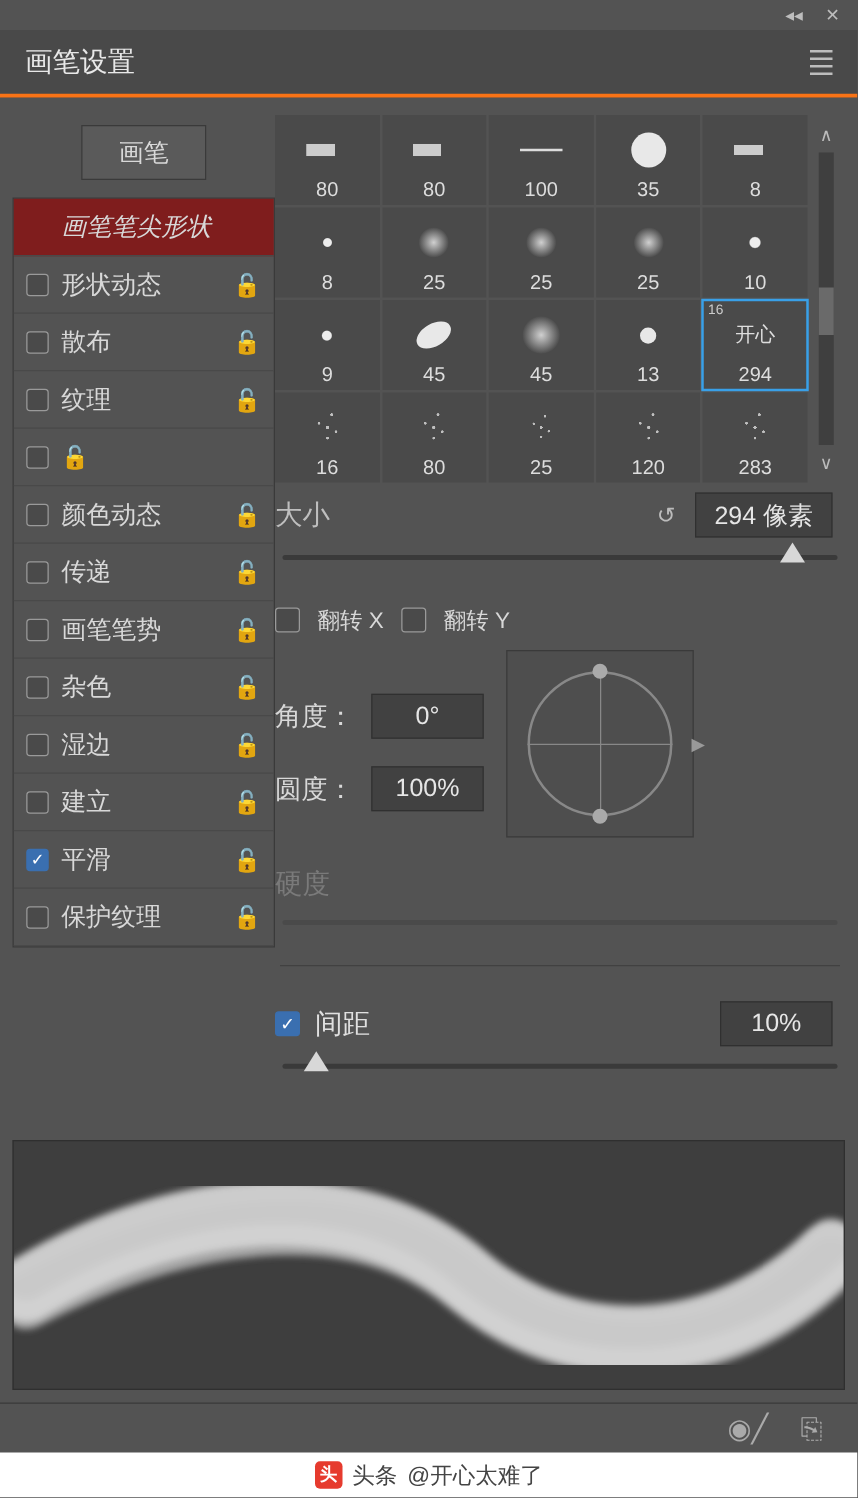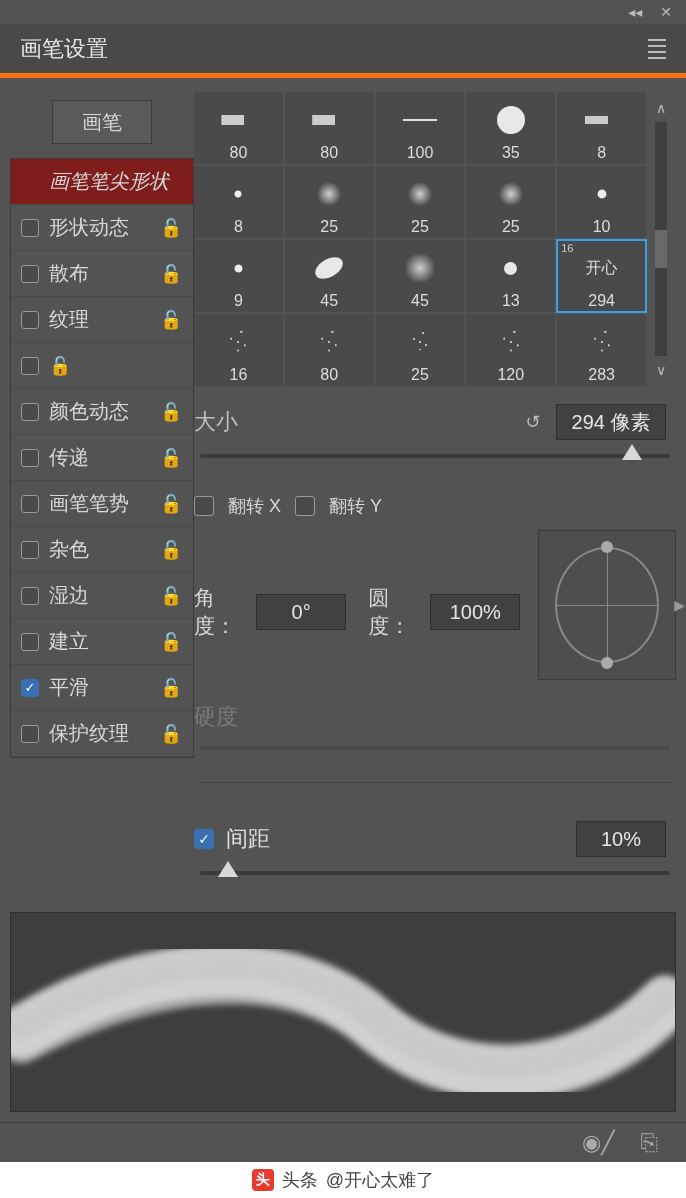--- a/index.html
+++ b/index.html
@@ -1,21 +1,21 @@
 <!DOCTYPE html>
 <html><head>
 <meta charset="utf-8">
 <style>
 * { box-sizing: border-box; margin: 0; padding: 0; font-family: "Microsoft YaHei", sans-serif; }
 body { width: 686px; height: 1198px; background: #535353; color: #d8d8d8; font-size: 18px; position: relative; overflow: hidden; }
 
 .topbar { height: 24px; display: flex; justify-content: flex-end; align-items: center; padding-right: 14px; gap: 18px; color: #bdbdbd; }
 .topbar .ico { font-size: 14px; }
 
-.titlebar { height: 54px; display: flex; align-items: center; padding: 0 20px; background: #494949; border-bottom: 5px solid #f97316; }
+.titlebar { height: 54px; display: flex; align-items: center; padding: 0 20px; background: #494949; border-bottom: 3px solid #f97316; }
 .titlebar .title { font-size: 22px; color: #e8e8e8; }
 .titlebar .menu { margin-left: auto; display: flex; flex-direction: column; gap: 4px; }
 .titlebar .menu span { display: block; width: 18px; height: 2px; background: #bdbdbd; }
 
 .main { display: flex; padding: 14px 10px 0 10px; }
 
 .leftcol { width: 210px; }
 .tab-btn { margin: 8px auto 14px auto; width: 100px; height: 44px; background: #5a5a5a; border: 1px solid #3a3a3a; display: flex; align-items: center; justify-content: center; font-size: 20px; }
 .opt-list { border: 1px solid #3a3a3a; }
 .opt-row { height: 46px; display: flex; align-items: center; padding: 0 10px; gap: 10px; border-bottom: 1px solid #494949; }
@@ -43,37 +43,37 @@
 
 
 .th-dot { border-radius: 50%; background: radial-gradient(circle,#ededed 0%,#ededed 55%,transparent 70%); }
 .th-soft { border-radius: 50%; background: radial-gradient(circle,#d0d0d0 0%,transparent 72%); }
 .th-hard { border-radius: 50%; background: #e8e8e8; }
 .th-line { height: 2px; background: #ddd; }
 .th-pencil { width: 34px; height: 10px; background: linear-gradient(90deg,#ccc 0%,#ccc 68%,transparent 68%); clip-path: polygon(0 0,72% 0,100% 50%,72% 100%,0 100%); }
 .th-oval { border-radius: 50%; background: #e8e8e8; transform: rotate(-30deg); }
 .th-spray { border-radius: 50%; background: radial-gradient(circle,#bfbfbf 5%,transparent 6%),radial-gradient(circle at 30% 40%,#bfbfbf 3%,transparent 4%),radial-gradient(circle at 70% 60%,#bfbfbf 3%,transparent 4%),radial-gradient(circle at 50% 75%,#bfbfbf 3%,transparent 4%),radial-gradient(circle at 60% 20%,#bfbfbf 3%,transparent 4%); }
 
-.ctrl-row { display: flex; align-items: center; margin-top: 18px; gap: 12px; padding-right: 10px; }
+.ctrl-row { display: flex; align-items: center; margin-top: 8px; gap: 12px; padding-right: 10px; }
 .ctrl-row .lbl { font-size: 22px; color: #bfbfbf; }
 .ctrl-row .spacer { flex: 1; }
 .reset-ico { width: 22px; height: 22px; color: #bbb; font-size: 18px; display: flex; align-items: center; justify-content: center; }
 .val-box { min-width: 110px; height: 36px; border: 1px solid #303030; background: #414141; display: flex; align-items: center; justify-content: center; font-size: 20px; color: #e6e6e6; padding: 0 10px; }
 
 .slider { position: relative; height: 24px; margin: 6px 6px 0 6px; }
 .slider .track { position: absolute; top: 8px; left: 0; right: 0; height: 4px; background: #3a3a3a; border-radius: 2px; }
 .slider .knob { position: absolute; top: -2px; width: 0; height: 0; border-left: 10px solid transparent; border-right: 10px solid transparent; border-bottom: 16px solid #d8d8d8; transform: translateX(-10px); }
 .slider.disabled .track { background: #4a4a4a; }
 
 .flip-row { display: flex; align-items: center; gap: 14px; margin-top: 24px; }
 .cb2 { width: 20px; height: 20px; border: 1px solid #9a9a9a; border-radius: 3px; background: #4a4a4a; display: flex; align-items: center; justify-content: center; color: #fff; font-size: 14px; }
 .cb2.checked { background: #3a6fb0; border-color: #3a6fb0; }
 
 .angle-block { display: flex; gap: 18px; margin-top: 12px; align-items: center; }
-.angle-fields { display: flex; gap: 22px; padding-top: 14px; }
+.angle-fields { display: flex; flex-direction: column; gap: 22px; padding-top: 14px; }
 .field-row { display: flex; align-items: center; gap: 14px; justify-content: flex-end; }
 .field-row .flab { font-size: 21px; color: #d8d8d8; }
 
 .angle-widget { width: 150px; height: 150px; border: 1px solid #3a3a3a; background: #4e4e4e; position: relative; }
 .angle-widget .circle { position: absolute; inset: 16px; border: 2px solid #888; border-radius: 50%; }
 .angle-widget .cross { position: absolute; inset: 16px; }
 .angle-widget .cross::before, .angle-widget .cross::after { content: ""; position: absolute; background: #888; }
 .angle-widget .cross::before { left: 0; right: 0; top: 50%; height: 1px; }
 .angle-widget .cross::after { top: 0; bottom: 0; left: 50%; width: 1px; }
 .angle-widget .h1 { position: absolute; top: 10px; left: 50%; width: 12px; height: 12px; background: #aaa; border-radius: 50%; transform: translateX(-50%); }

